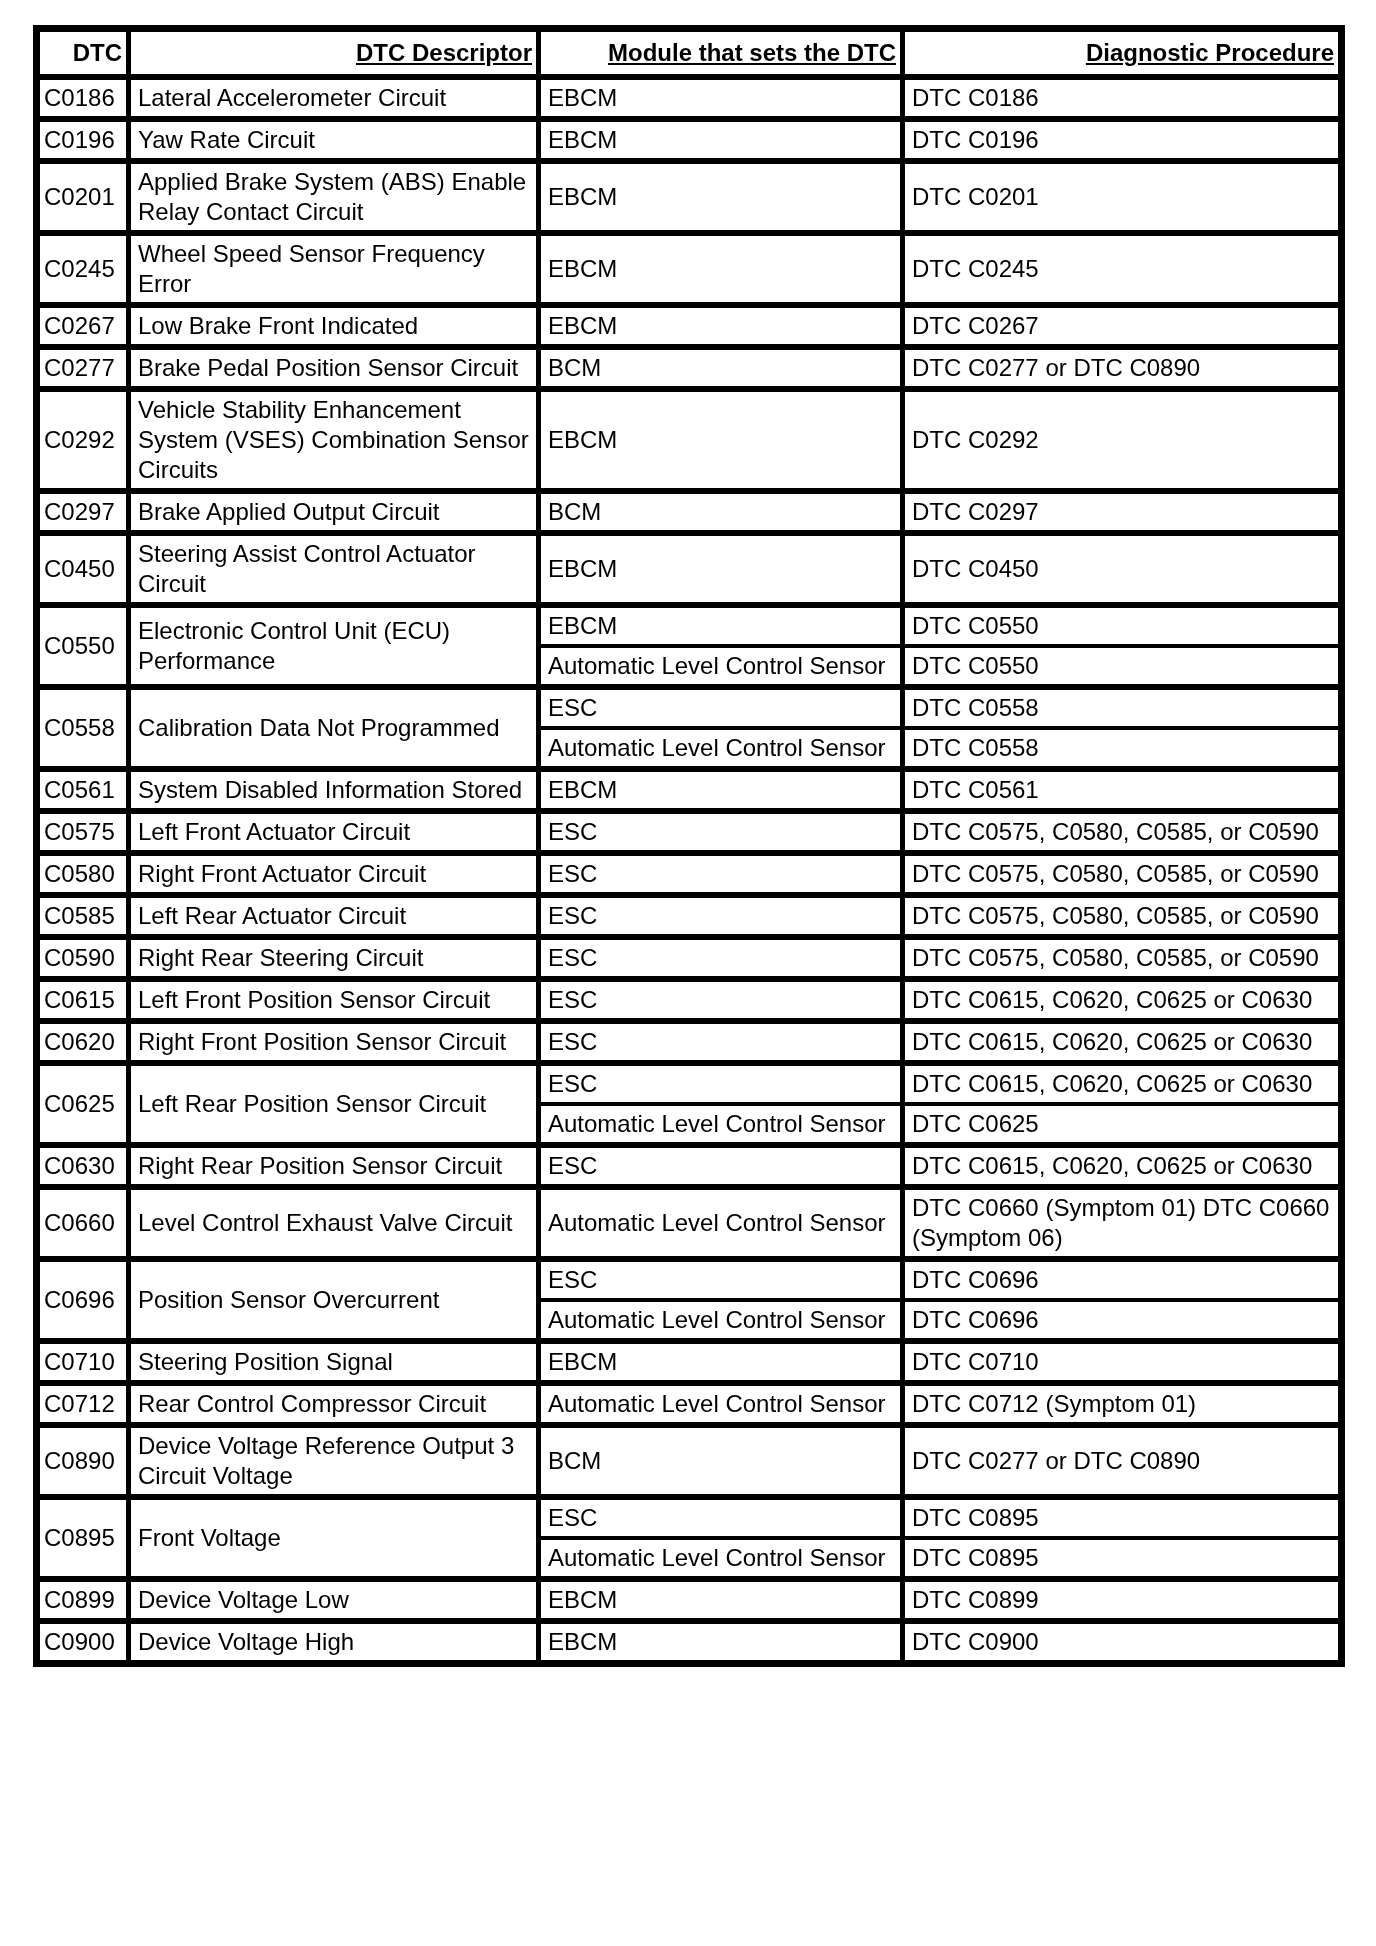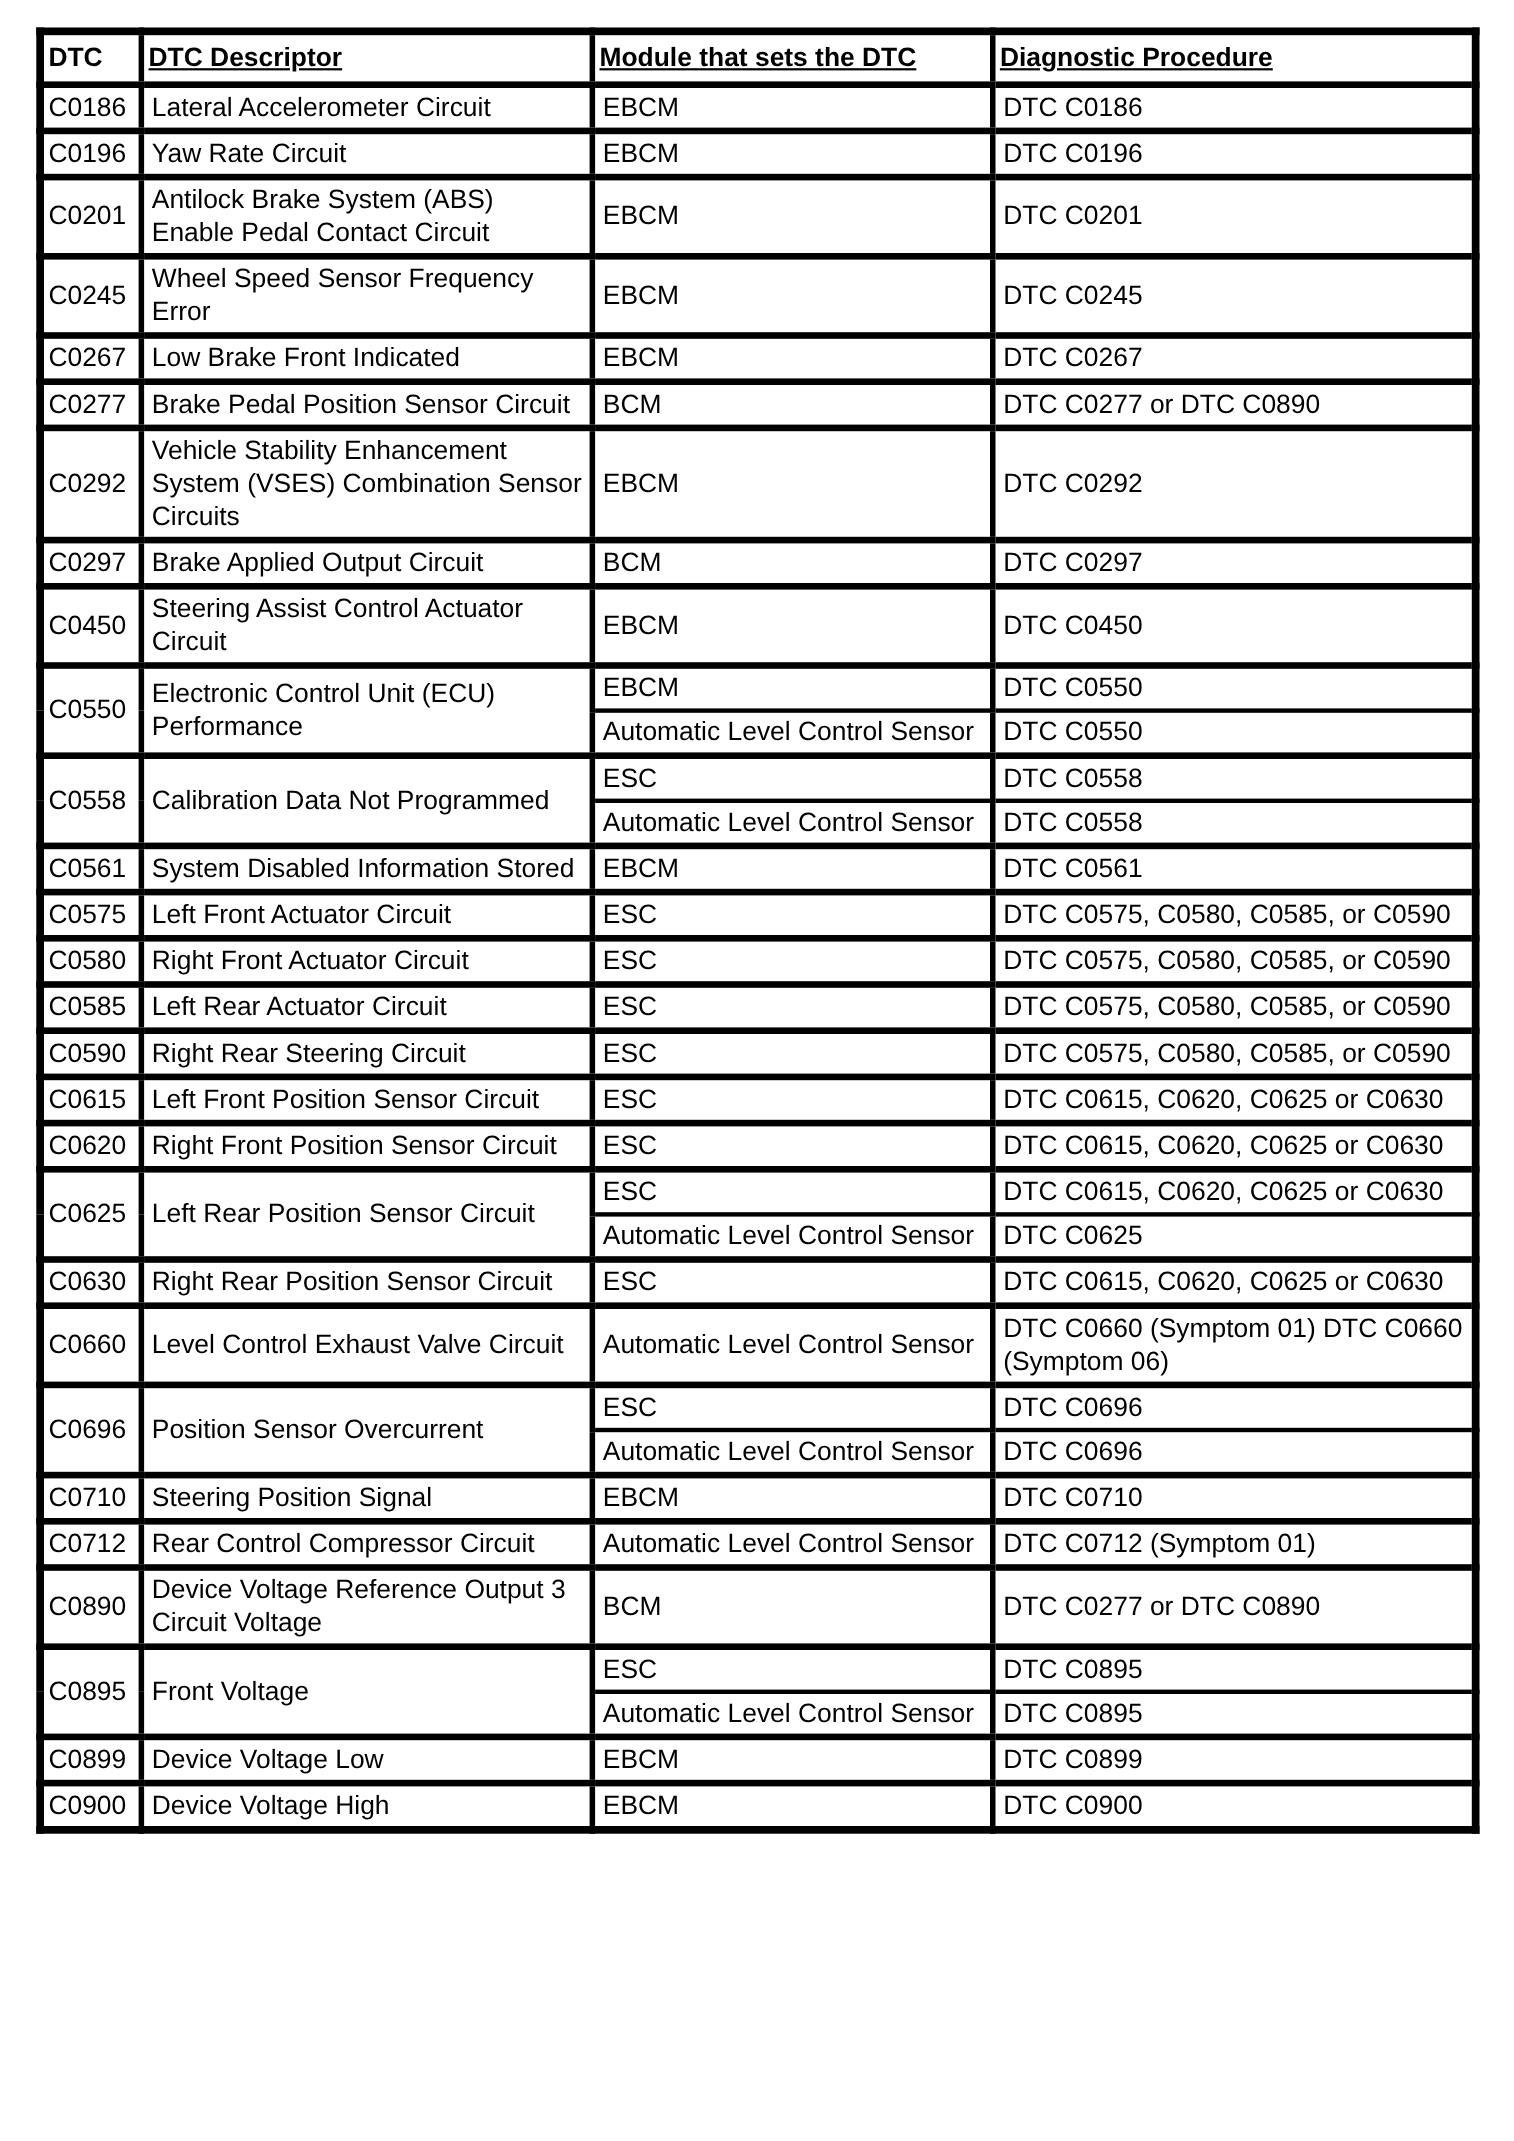--- a/index.html
+++ b/index.html
@@ -26,21 +26,21 @@
     line-height: 30px;
     background: #ffffff;
   }
   col.c-dtc        { width: 92px; }
   col.c-descriptor { width: 410px; }
   col.c-module     { width: 364px; }
   col.c-procedure  { width: 439px; }
 
   thead th {
     font-weight: bold;
-    text-align: left;
+    text-align: right;
     vertical-align: middle;
     padding: 6px 4px;
     border-bottom: 6px solid #000000;
   }
   thead th + th {
     border-left: 5px solid #000000;
     text-decoration: underline;
   }
 
   td {
@@ -93,21 +93,21 @@
           <td class="procedure">DTC C0186</td>
         </tr>
         <tr class="group-start">
           <td class="dtc">C0196</td>
           <td class="descriptor">Yaw Rate Circuit</td>
           <td class="module">EBCM</td>
           <td class="procedure">DTC C0196</td>
         </tr>
         <tr class="group-start">
           <td class="dtc">C0201</td>
-          <td class="descriptor">Antilock Brake System (ABS) Enable Pedal Contact Circuit</td>
+          <td class="descriptor">Applied Brake System (ABS) Enable Relay Contact Circuit</td>
           <td class="module">EBCM</td>
           <td class="procedure">DTC C0201</td>
         </tr>
         <tr class="group-start">
           <td class="dtc">C0245</td>
           <td class="descriptor">Wheel Speed Sensor Frequency Error</td>
           <td class="module">EBCM</td>
           <td class="procedure">DTC C0245</td>
         </tr>
         <tr class="group-start">

